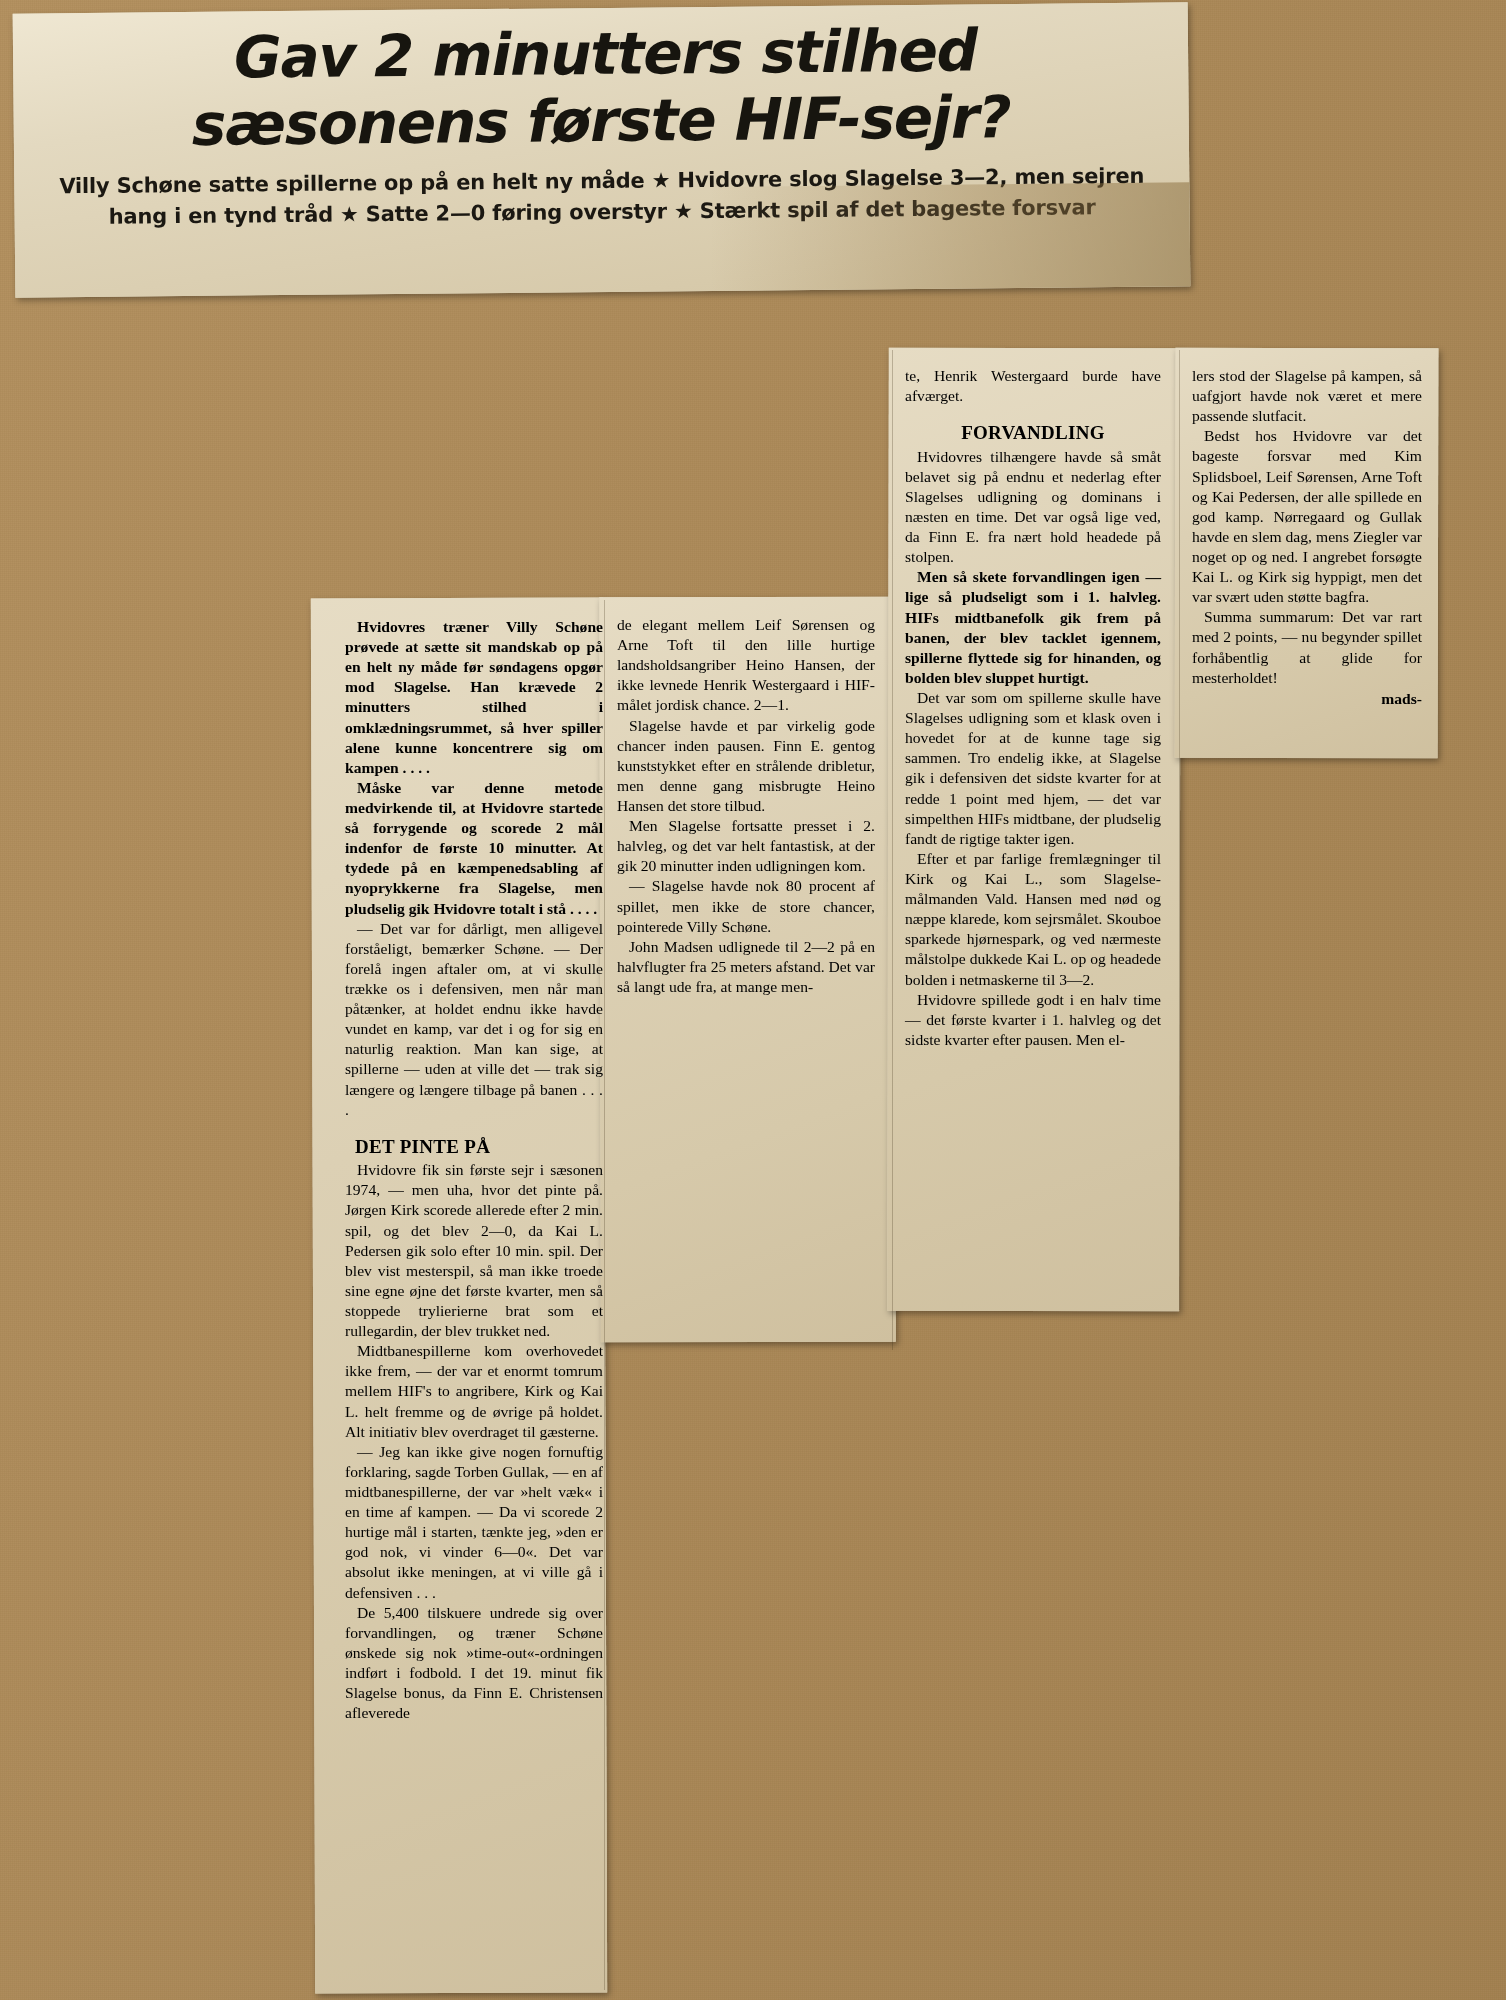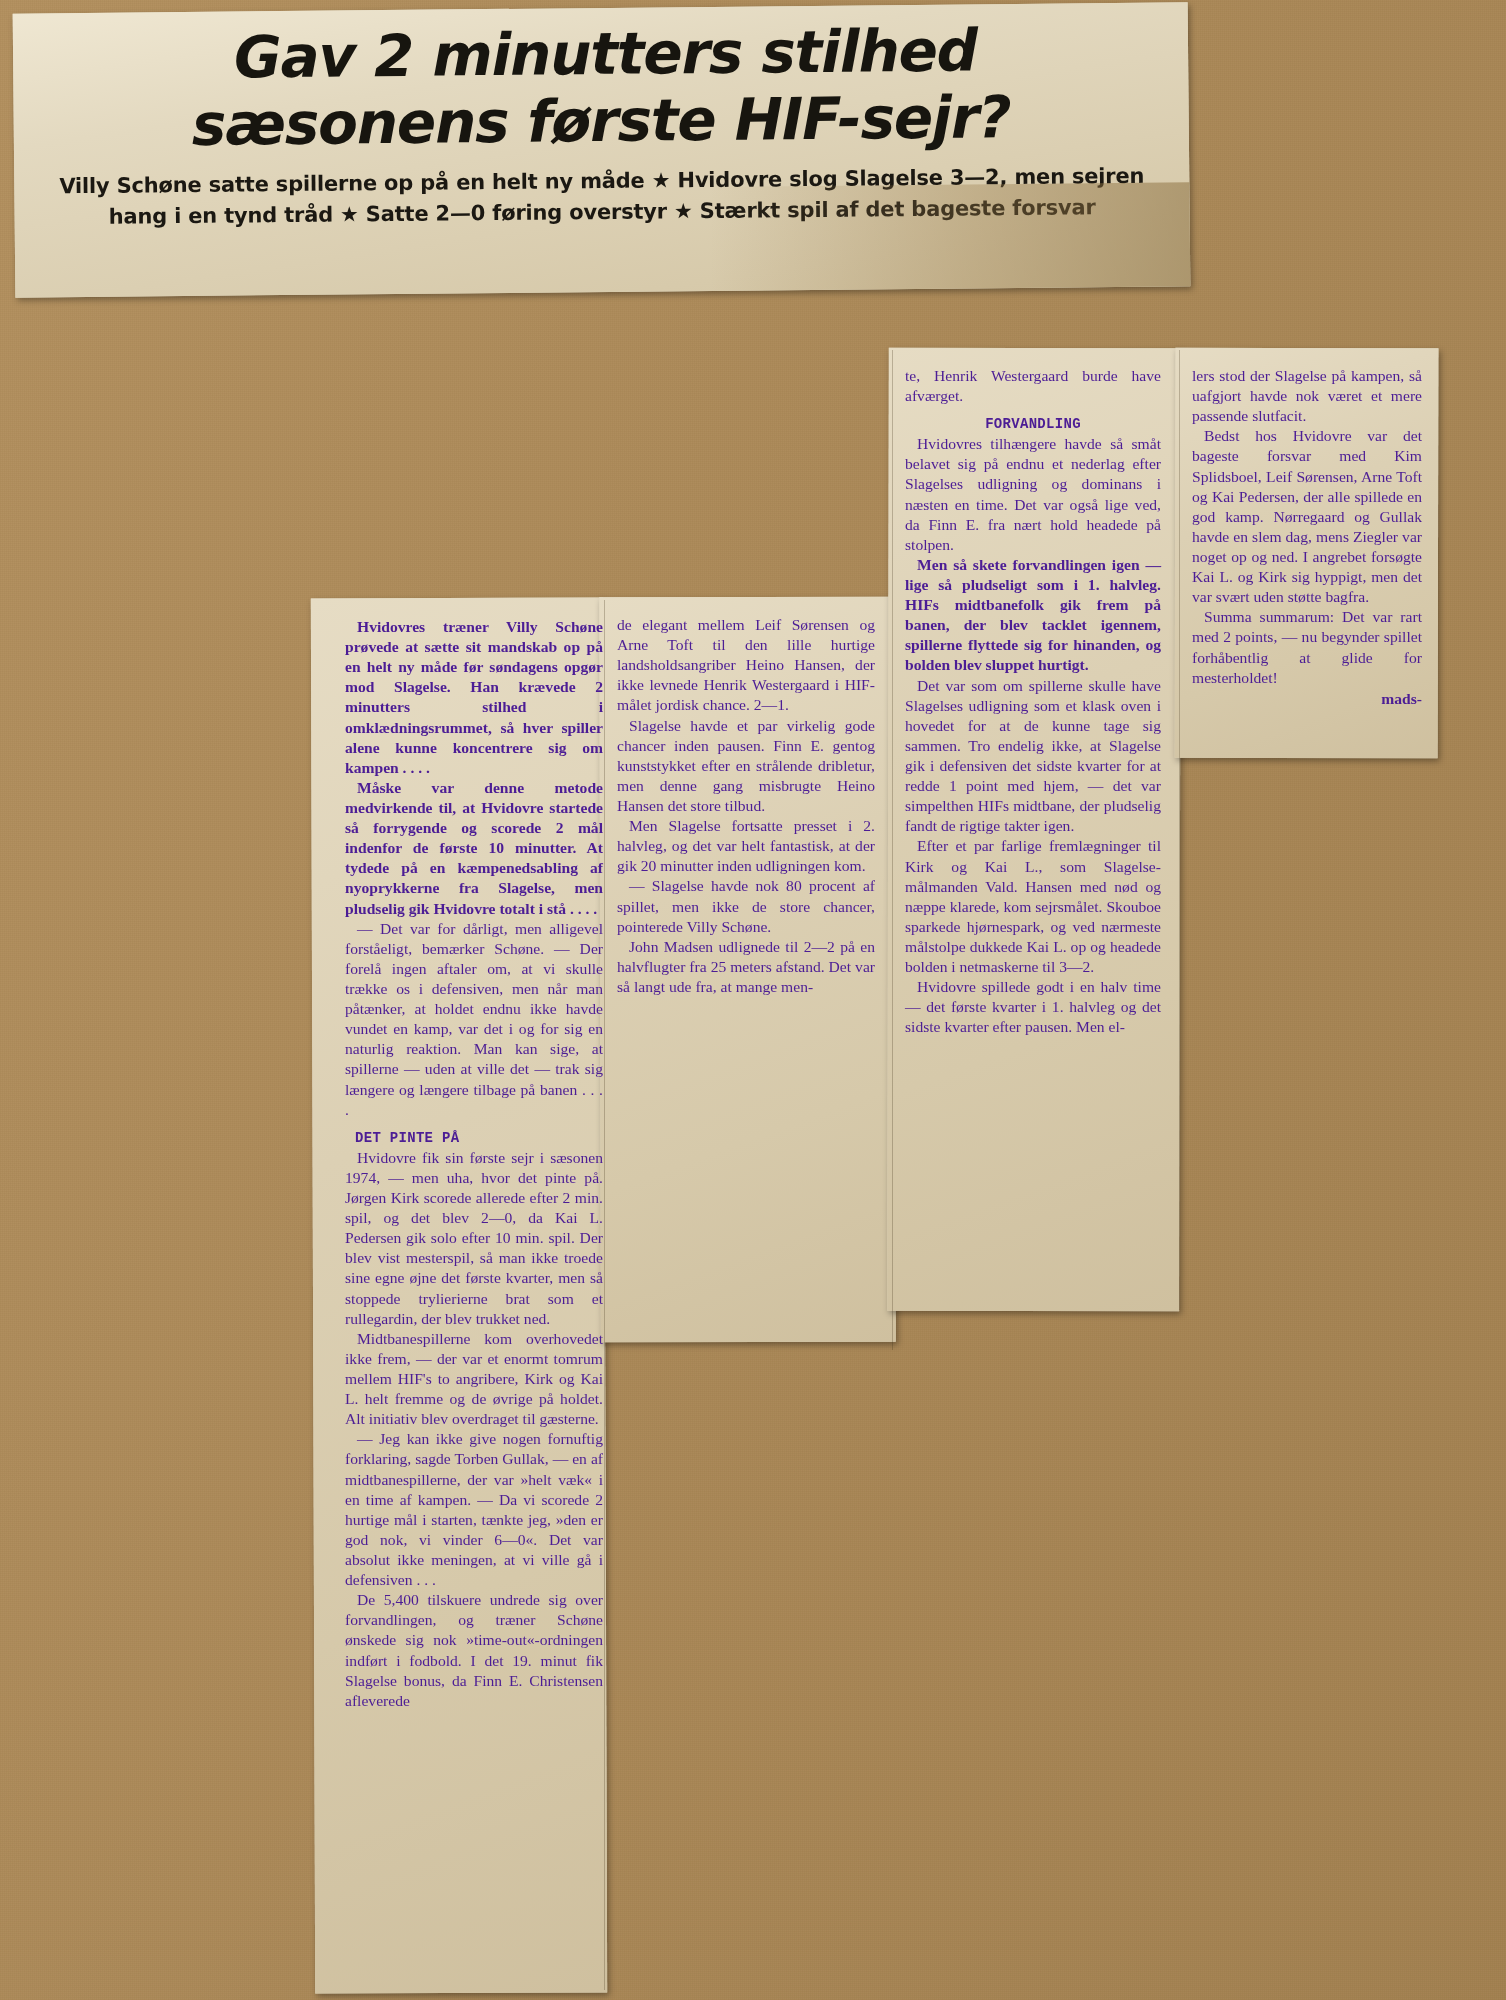--- a/index.html
+++ b/index.html
@@ -119,36 +119,36 @@
     height: 410px;
     transform: rotate(0.12deg);
   }
 
   
   .col {
     position: absolute;
     font-family: "Liberation Serif", serif;
     font-size: 15.6px;
     line-height: 1.29;
-    color: #4c1d95;
+    color: #000000;
     text-align: justify;
     -webkit-hyphens: auto;
     hyphens: auto;
   }
   .col p {
     margin: 0;
     text-indent: 12px;
   }
   .col p.noind { text-indent: 0; }
   .col p.b { font-weight: bold; text-indent: 12px; }
   .col h4 {
-    font-family: Liberation Mono, monospace;
-    font-weight: bold;
-    font-size: 14px;
-    margin: 9px 0 1px 0;
+    font-family: Liberation Serif, serif;
+    font-weight: bold;
+    font-size: 19px;
+    margin: 15px 0 1px 0;
     text-align: left;
     text-indent: 10px;
     letter-spacing: 0.3px;
   }
   .col .sign {
     font-weight: bold;
     text-align: right;
     margin-top: 1px;
     text-indent: 0;
   }

